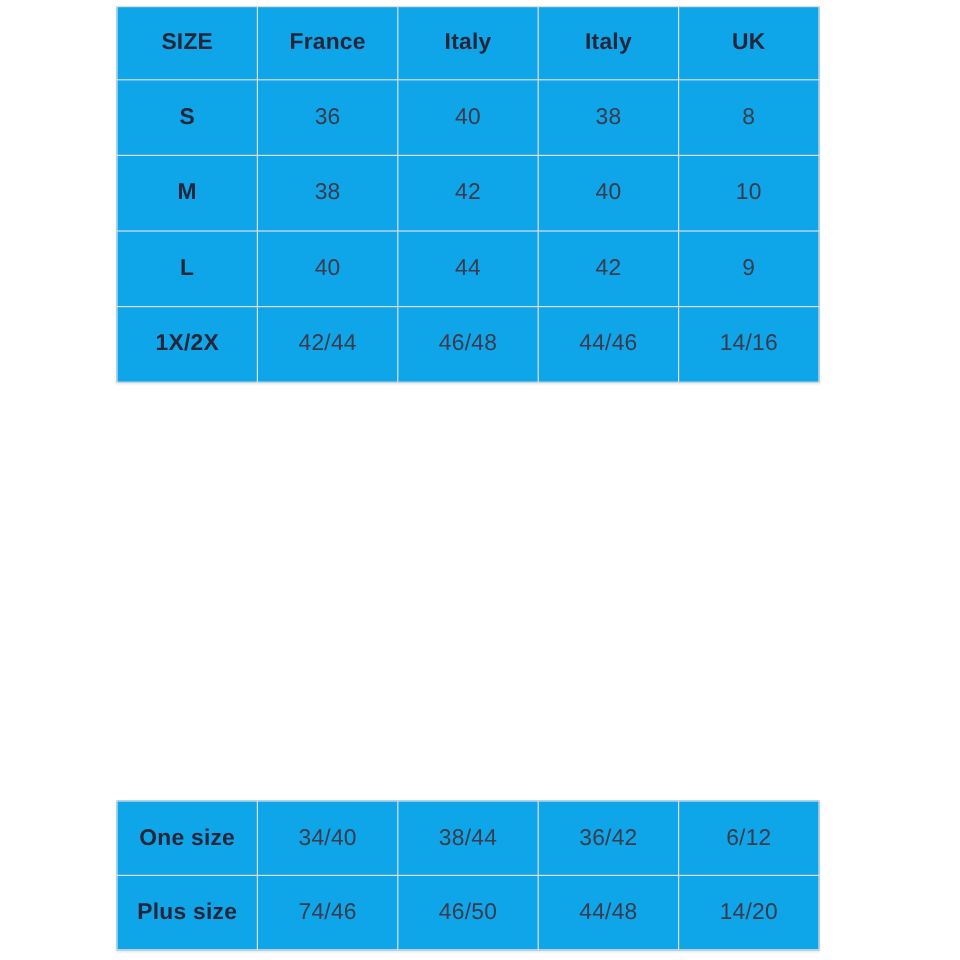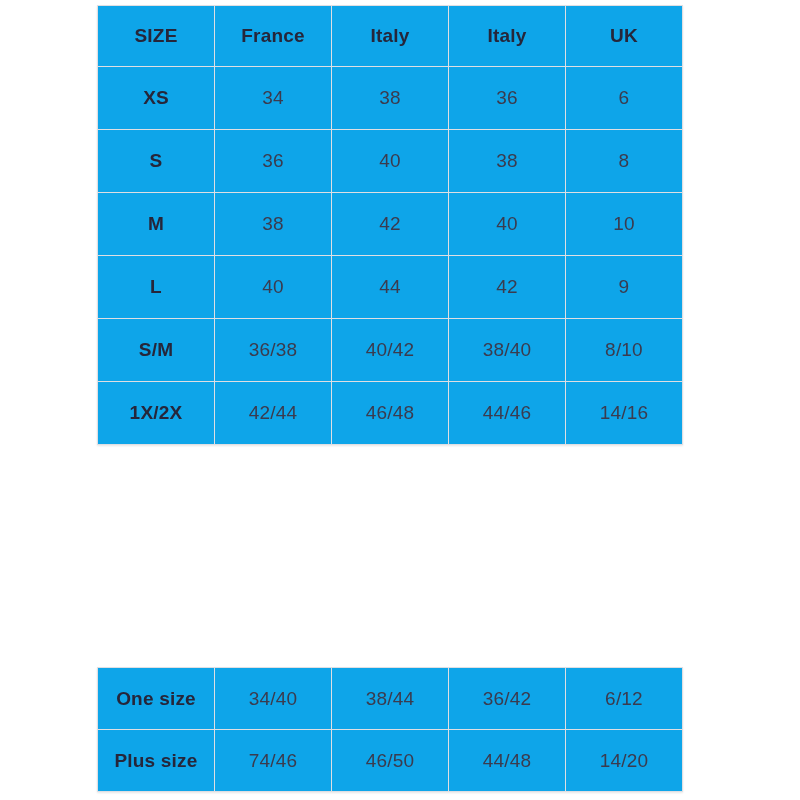--- a/index.html
+++ b/index.html
@@ -61,53 +61,39 @@
       <tr>
         <th>SIZE</th>
         <th>France</th>
         <th>Italy</th>
         <th>Italy</th>
         <th>UK</th>
       </tr>
     </thead>
     <tbody>
       <tr>
-        <th>XS</th>
-        <td>34</td>
-        <td>38</td>
-        <td>36</td>
-        <td>6</td>
-      </tr>
-      <tr>
         <th>S</th>
         <td>36</td>
         <td>40</td>
         <td>38</td>
         <td>8</td>
       </tr>
       <tr>
         <th>M</th>
         <td>38</td>
         <td>42</td>
         <td>40</td>
         <td>10</td>
       </tr>
       <tr>
         <th>L</th>
         <td>40</td>
         <td>44</td>
         <td>42</td>
         <td>9</td>
-      </tr>
-      <tr>
-        <th>S/M</th>
-        <td>36/38</td>
-        <td>40/42</td>
-        <td>38/40</td>
-        <td>8/10</td>
       </tr>
       <tr>
         <th>1X/2X</th>
         <td>42/44</td>
         <td>46/48</td>
         <td>44/46</td>
         <td>14/16</td>
       </tr>
     </tbody>
   </table>

